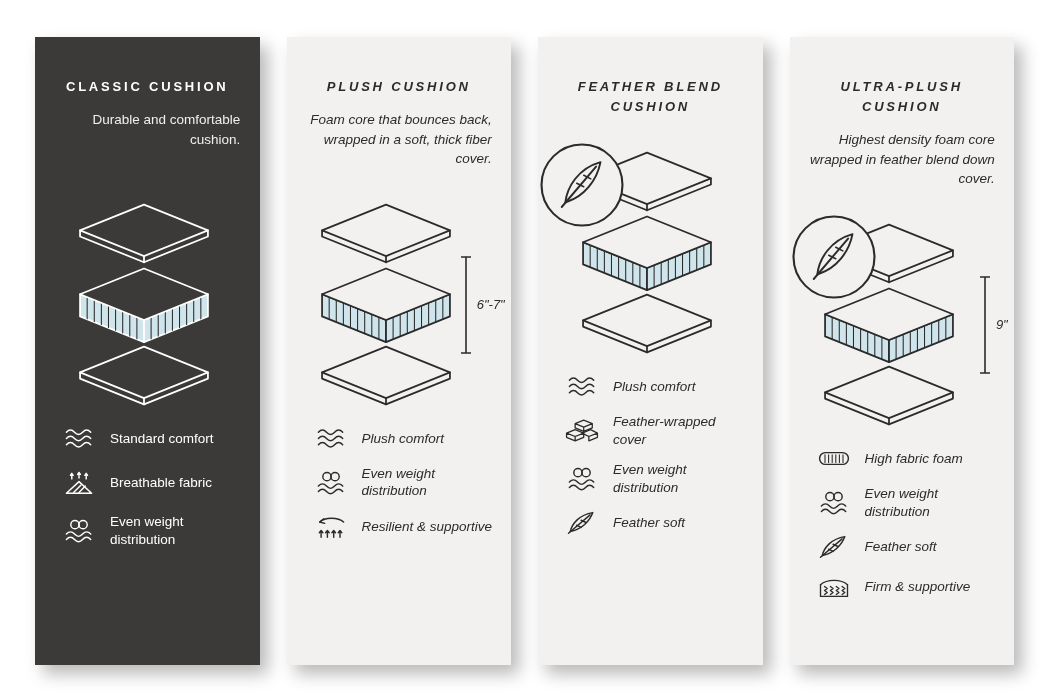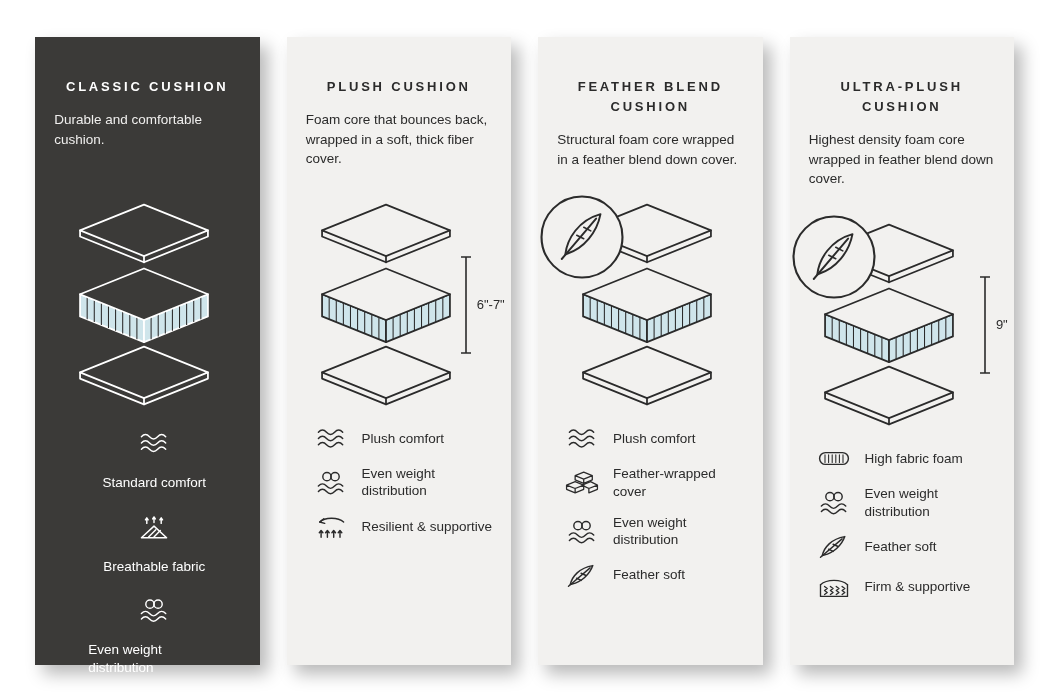--- a/index.html
+++ b/index.html
@@ -20,39 +20,40 @@
     width:225px;
     height:628px;
     position:relative;
     box-shadow:8px 9px 16px rgba(0,0,0,0.28);
     --hatch:#2b2b2b;
   }
   .card.light {
     background:var(--light-bg,#f2f1ef);
     --bg:var(--light-bg,#f2f1ef);
     color:var(--ink,#2b2b2b);
+    font-style:italic;
   }
   .card.dark {
     background:var(--dark-bg,#3b3a38);
     --bg:var(--dark-bg,#3b3a38);
     color:#ffffff;
   }
   .card-title {
     margin-top:40px;
     font-size:13px;
     font-weight:bold;
     letter-spacing:2.8px;
     text-align:center;
     line-height:1.55;
     padding:0 28px;
   }
   .card-desc {
     font-size:13.5px;
     line-height:1.45;
-    text-align:left;
+    text-align:right;
     margin:13px auto 0;
     max-width:186px;
   }
   .card.dark .card-desc { color:#f0efee; }
   .illus {
     position:relative;
     width:200px;
     height:212px;
     margin:32px auto 0;
   }
@@ -80,21 +81,21 @@
     list-style:none;
     margin-top:12px;
     padding:0 12px 0 26px;
   }
   .feature {
     display:flex;
     align-items:center;
     gap:13px;
     margin-bottom:13px;
   }
-  .card.dark .feature { margin-bottom:17px;flex-direction:column; }
+  .card.dark .feature { margin-bottom:17px; }
   .fi {
     width:36px; height:27px;
     flex:0 0 36px;
   }
   .feature-label {
     font-size:13.5px;
     line-height:1.3;
     max-width:132px;
   }
   .defs-holder { position:absolute; width:0; height:0; overflow:hidden; }
@@ -299,21 +300,20 @@
         <svg class="fi" viewBox="0 0 40 28">
             <use href="#i-resilient"></use>
           </svg>
         <span class="feature-label">Resilient &amp; supportive</span>
       </li>
     </ul>
   </section>
 
   <section class="card light">
     <h2 class="card-title">FEATHER BLEND CUSHION</h2>
-    <p class="card-desc">Structural foam core wrapped in a feather blend down cover.</p>
     <div class="illus">
       <svg class="cushion-svg" viewBox="0 0 200 232">
           <use href="#sym-cushion"></use>
         </svg>
       <svg class="badge" viewBox="0 0 100 100">
           <use href="#sym-feather-badge"></use>
         </svg>
     </div>
     <ul class="features">
       <li class="feature">

